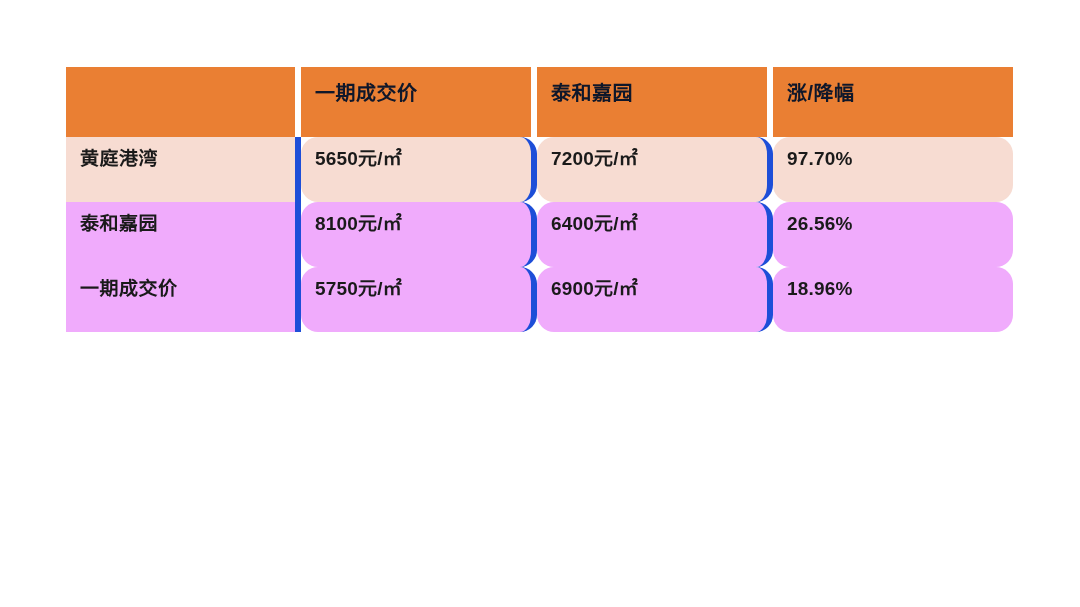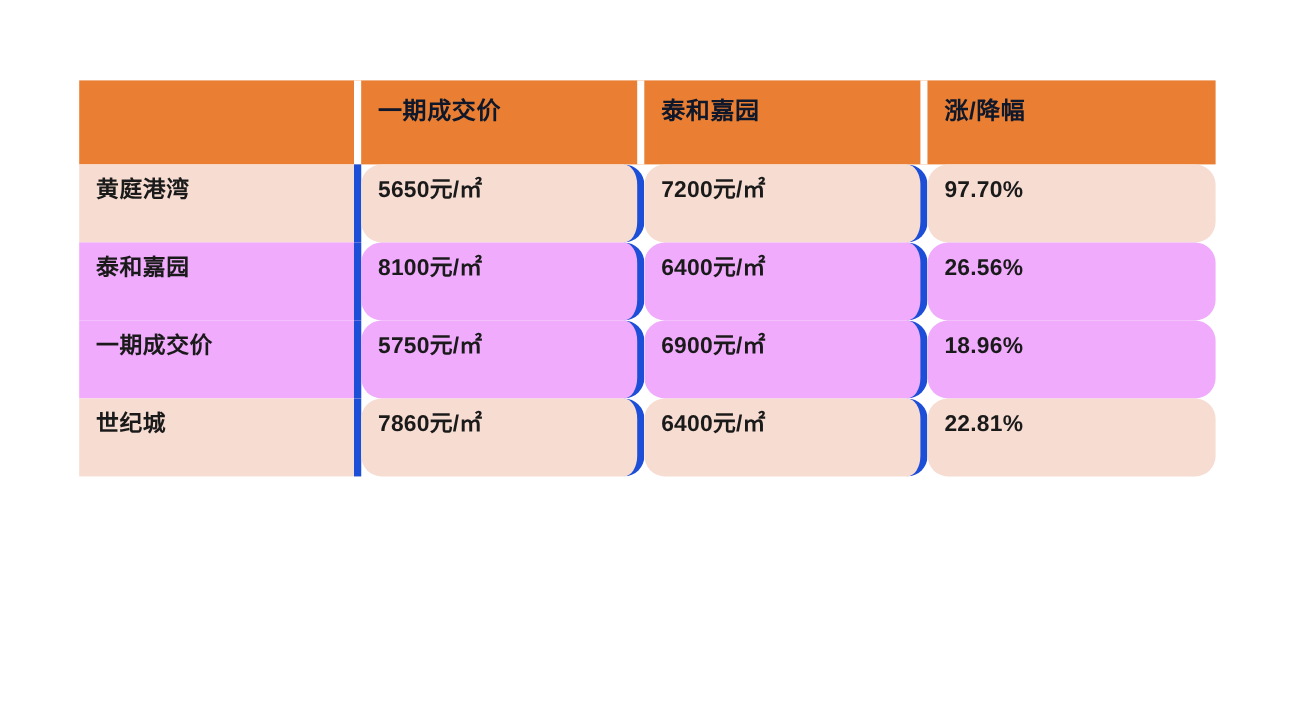--- a/index.html
+++ b/index.html
@@ -122,22 +122,16 @@
         <td class="value-cell">8100元/㎡</td>
         <td class="value-cell">6400元/㎡</td>
         <td class="delta-cell">26.56%</td>
       </tr>
       <tr class="row-even">
         <td class="name-cell">一期成交价</td>
         <td class="value-cell">5750元/㎡</td>
         <td class="value-cell">6900元/㎡</td>
         <td class="delta-cell">18.96%</td>
       </tr>
-      <tr class="row-odd">
-        <td class="name-cell">世纪城</td>
-        <td class="value-cell">7860元/㎡</td>
-        <td class="value-cell">6400元/㎡</td>
-        <td class="delta-cell">22.81%</td>
-      </tr>
     </tbody>
   </table>
 
 </div>
 
 </body></html>

